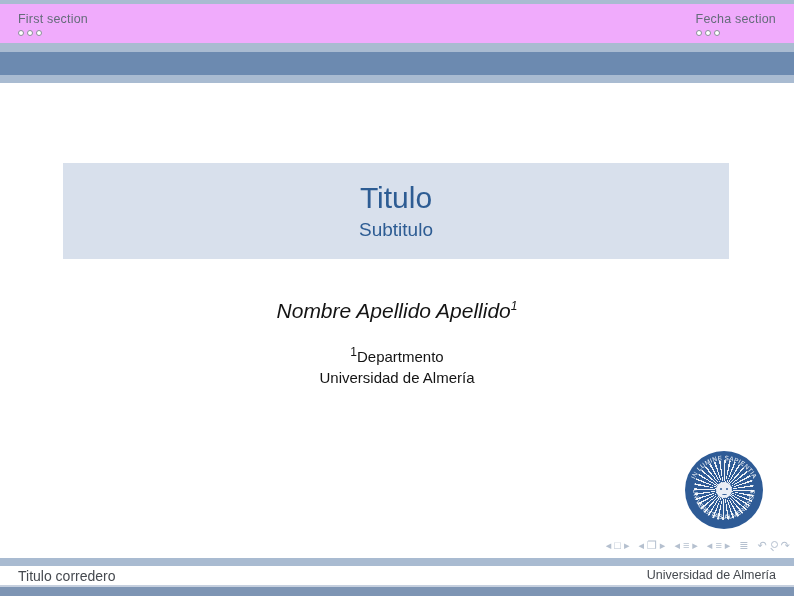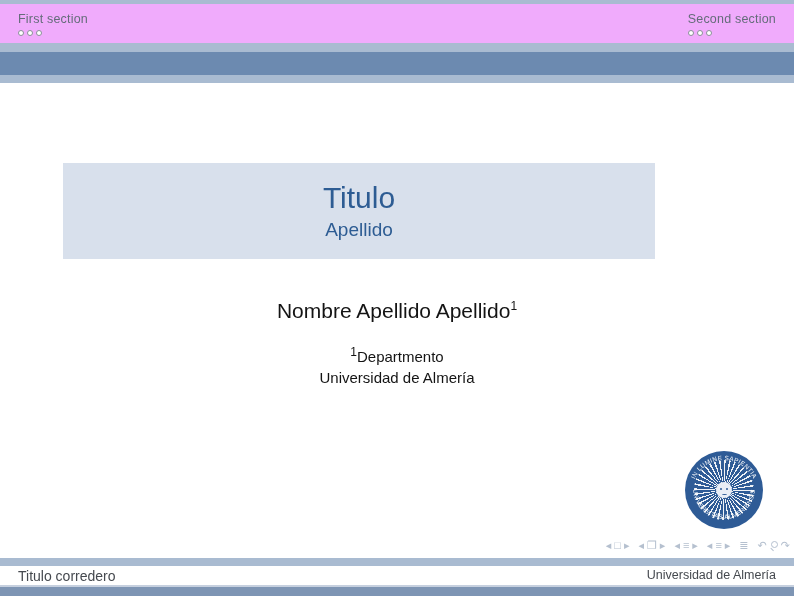--- a/index.html
+++ b/index.html
@@ -33,29 +33,29 @@
   .header-strip{position:absolute;top:4px;left:0;width:794px;height:39px;background:#f0abfc;}
   .section-block{position:absolute;top:8px;display:flex;flex-direction:column;gap:3px;}
   .section-left{left:18px;align-items:flex-start;}
   .section-right{right:18px;align-items:flex-start;}
   .section-label{font-size:12.5px;color:var(--header-gray);letter-spacing:.2px;cursor:pointer;}
   .dots-row{display:flex;gap:3px;margin-top:1px;}
   .dot{width:6px;height:6px;border:1.2px solid var(--dot-border);border-radius:50%;
     background:#fff;display:inline-block;cursor:pointer;}
 
   
-  .title-box{position:absolute;left:63px;top:163px;width:592px;height:96px;
+  .title-box{position:absolute;left:63px;top:163px;width:666px;height:96px;
     background:var(--box-bg);display:flex;flex-direction:column;align-items:center;
     justify-content:center;gap:7px;}
   .title-main{font-size:30px;color:var(--title-blue);line-height:1;}
   .title-sub{font-size:19px;color:var(--title-blue);line-height:1;}
 
   
   .author-name{position:absolute;top:299px;left:0;width:794px;text-align:center;
-    font-size:21px;color:#141414;}
+    font-size:21px;color:#141414;font-style:italic;}
   .author-name sup,.institute sup{font-size:12px;}
   .institute{position:absolute;top:342px;left:0;width:794px;text-align:center;
     font-size:15px;color:#141414;line-height:21px;}
   .conference{position:absolute;top:430px;left:0;width:794px;text-align:center;
     font-size:22px;color:#141414;}
 
   
   .logo{position:absolute;left:685px;top:451px;width:78px;height:78px;}
   .seal-base{position:absolute;inset:0;border-radius:50%;background:var(--logo-blue);}
   .seal-rays{position:absolute;inset:9px;border-radius:50%;
@@ -97,36 +97,36 @@
   <div class="header-strip">
     <div class="section-block section-left">
       <span class="section-label">First section</span>
       <span class="dots-row">
           <span class="dot"></span>
           <span class="dot"></span>
           <span class="dot"></span>
         </span>
     </div>
     <div class="section-block section-right">
-      <span class="section-label">Second section</span>
+      <span class="section-label">Fecha section</span>
       <span class="dots-row">
           <span class="dot"></span>
           <span class="dot"></span>
           <span class="dot"></span>
         </span>
     </div>
   </div>
 
   <div class="band band-l1"></div>
   <div class="band band-steel"></div>
   <div class="band band-l2"></div>
 
   <div class="title-box">
     <div class="title-main">Titulo</div>
-    <div class="title-sub">Apellido</div>
+    <div class="title-sub">Subtitulo</div>
   </div>
 
   <div class="author-name"><span>Nombre Apellido Apellido</span><sup>1</sup></div>
 
   <div class="institute">
     <div><sup>1</sup><span>Departmento</span></div>
     <div>Universidad de Almería</div>
   </div>
 
 

